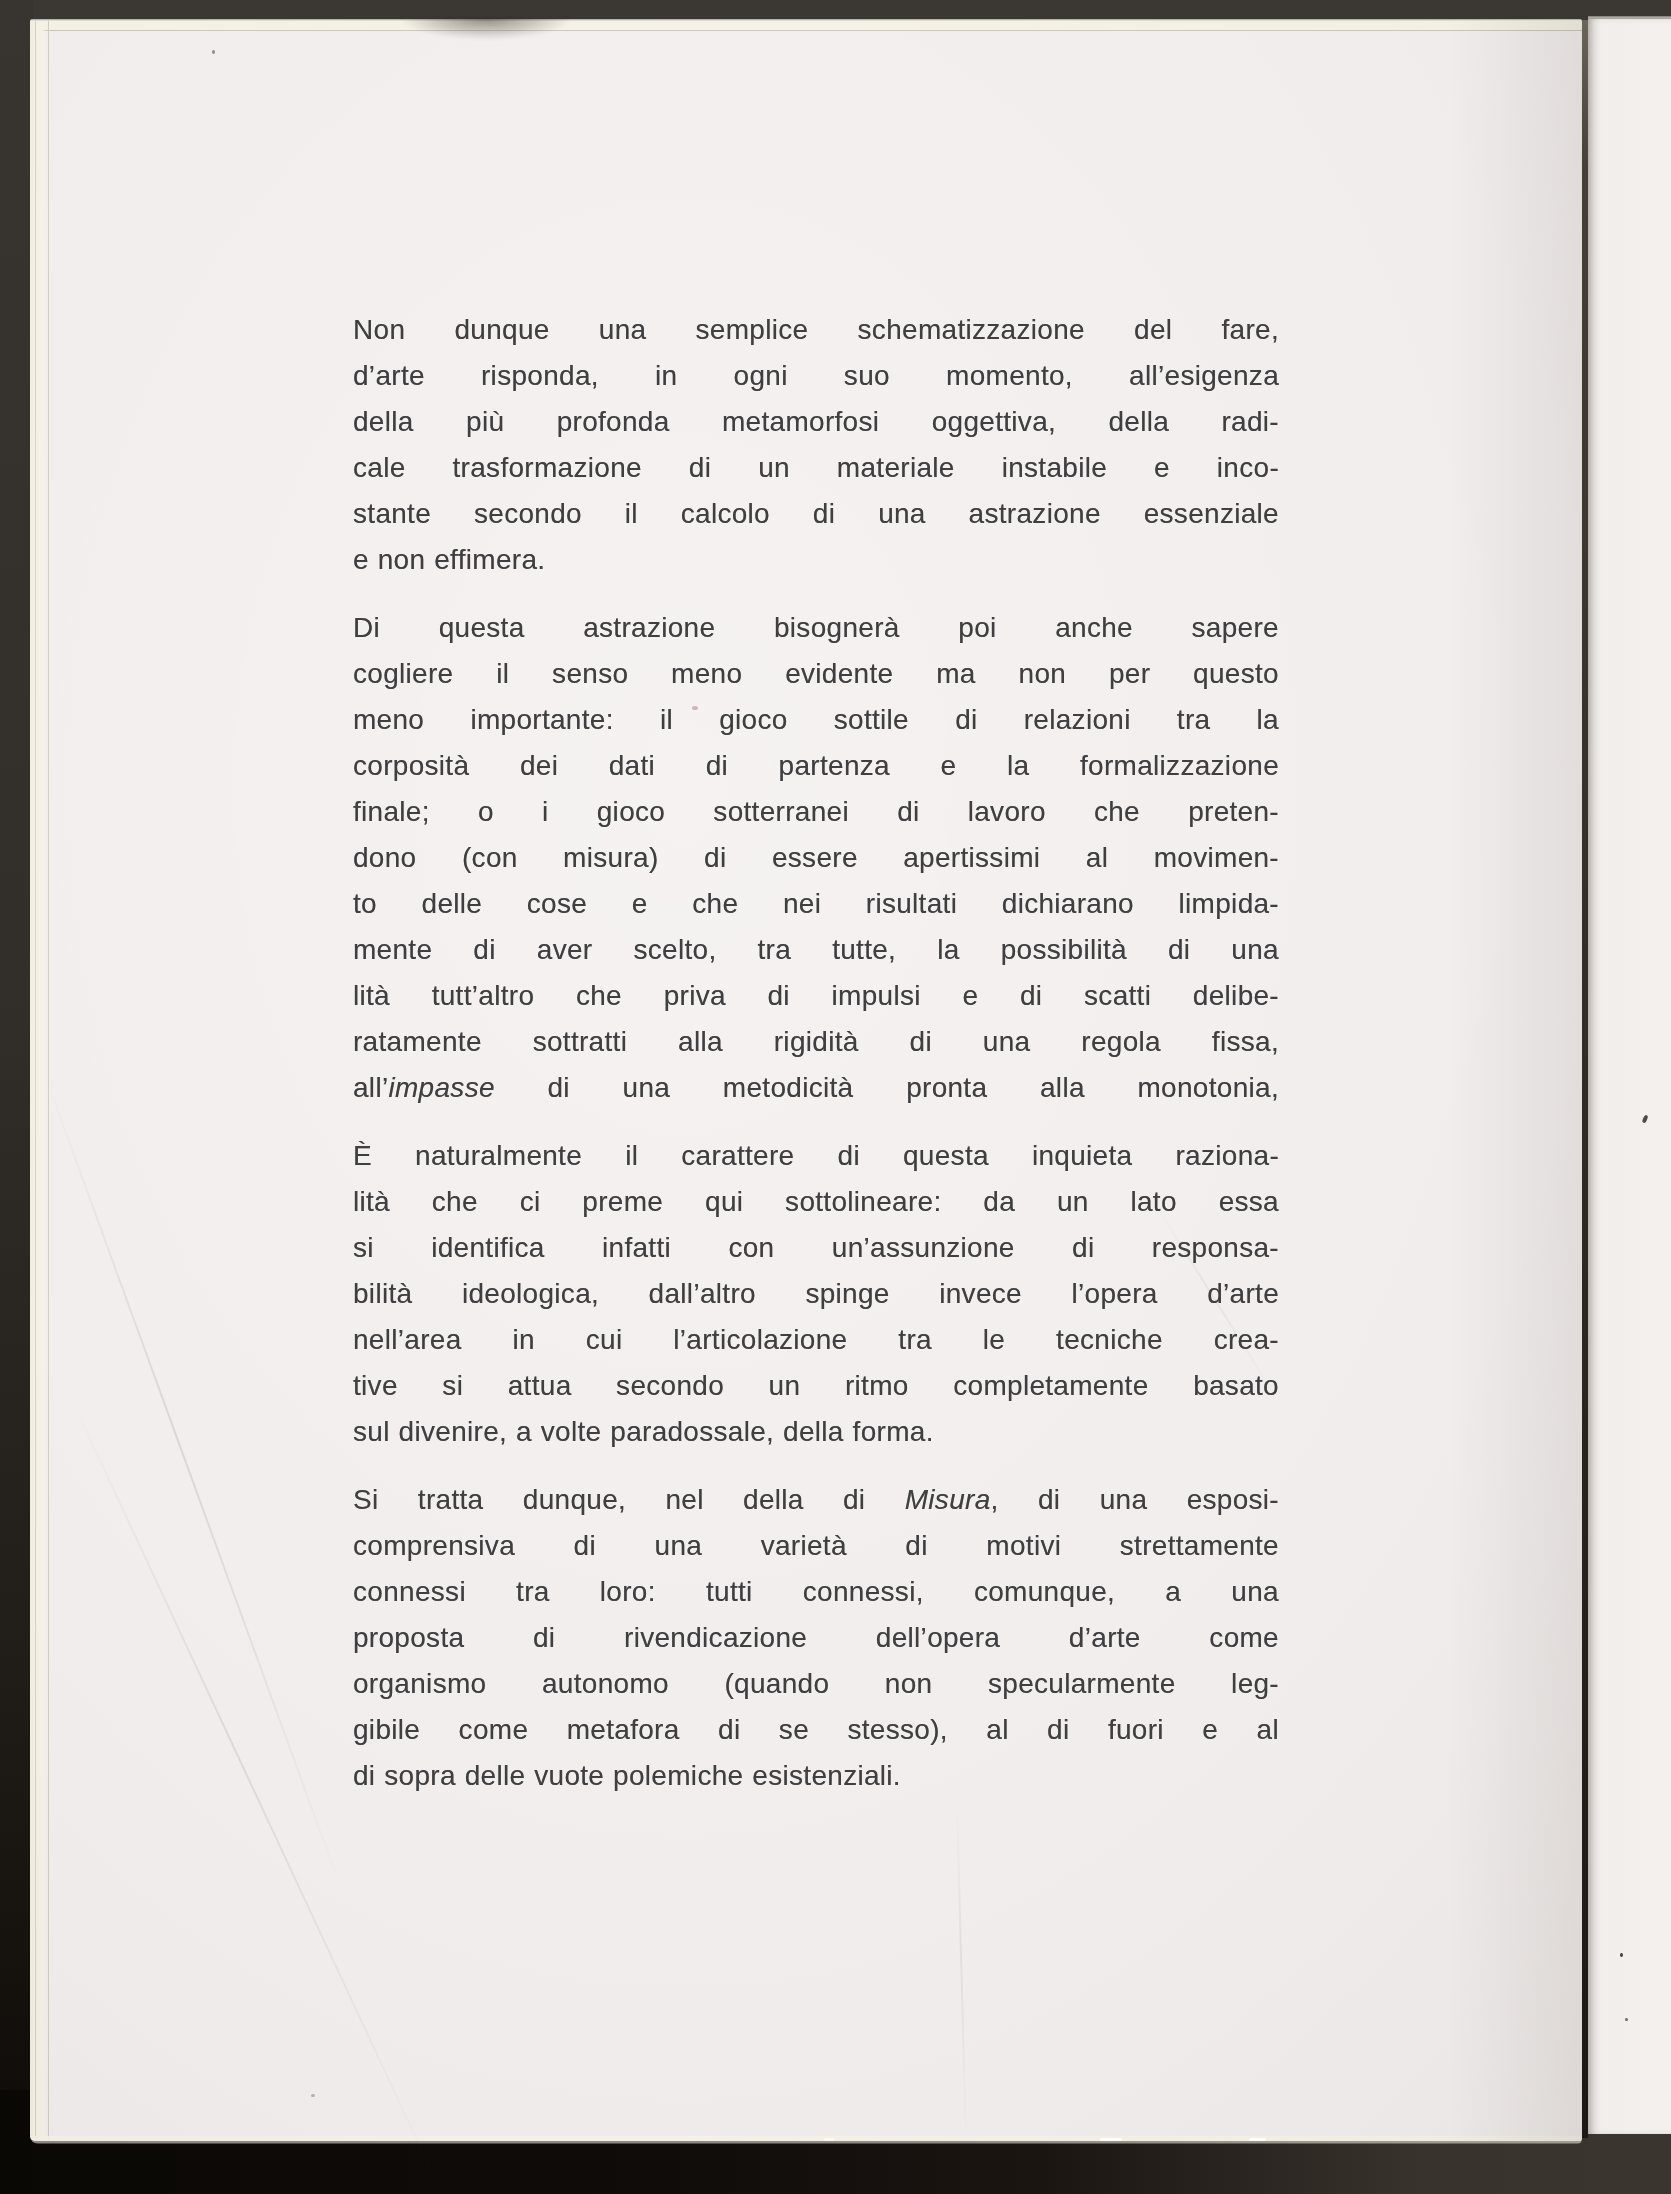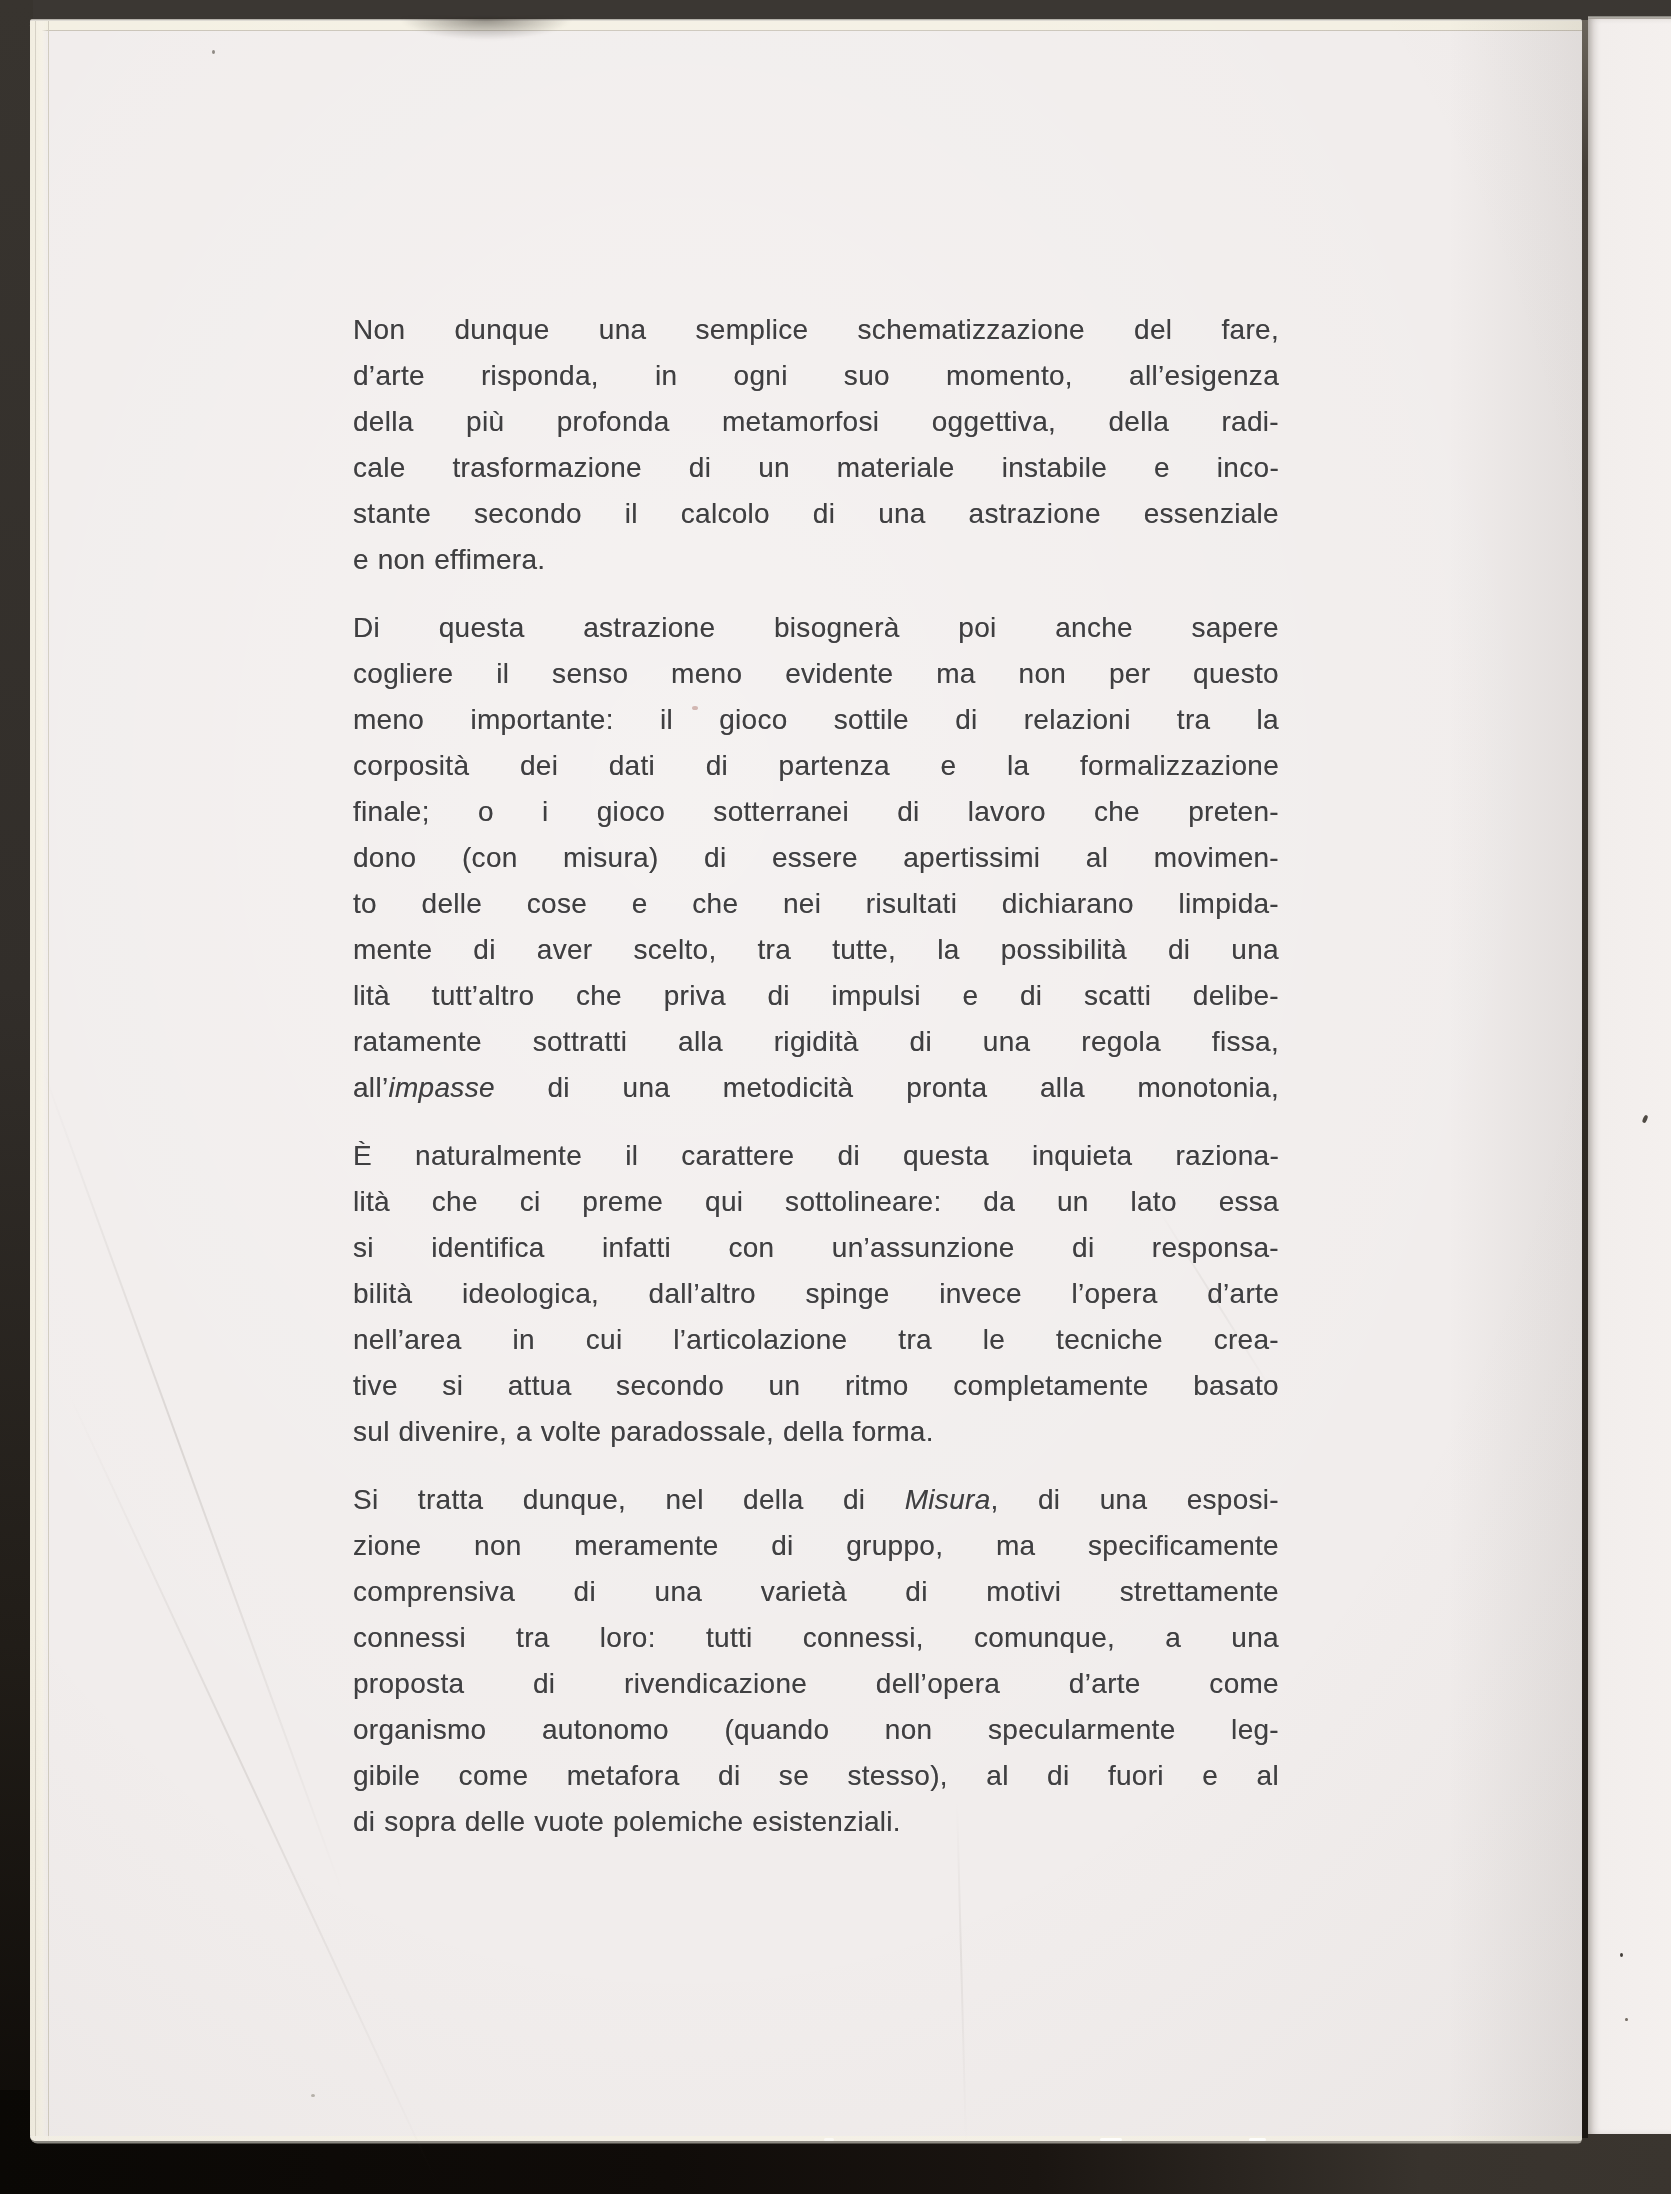--- a/index.html
+++ b/index.html
@@ -166,21 +166,20 @@
           <div class="line"><span>È naturalmente il carattere di questa inquieta raziona-</span></div>
           <div class="line"><span>lità che ci preme qui sottolineare: da un lato essa</span></div>
           <div class="line"><span>si identifica infatti con un’assunzione di responsa-</span></div>
           <div class="line"><span>bilità ideologica, dall’altro spinge invece l’opera d’arte</span></div>
           <div class="line"><span>nell’area in cui l’articolazione tra le tecniche crea-</span></div>
           <div class="line"><span>tive si attua secondo un ritmo completamente basato</span></div>
           <div class="line last"><span>sul divenire, a volte paradossale, della forma.</span></div>
         </div>
         <div class="para">
           <div class="line"><span>Si tratta dunque, nel della di </span><em>Misura</em><span>, di una esposi-</span></div>
-          <div class="line"><span>zione non meramente di gruppo, ma specificamente</span></div>
           <div class="line"><span>comprensiva di una varietà di motivi strettamente</span></div>
           <div class="line"><span>connessi tra loro: tutti connessi, comunque, a una</span></div>
           <div class="line"><span>proposta di rivendicazione dell’opera d’arte come</span></div>
           <div class="line"><span>organismo autonomo (quando non specularmente leg-</span></div>
           <div class="line"><span>gibile come metafora di se stesso), al di fuori e al</span></div>
           <div class="line last"><span>di sopra delle vuote polemiche esistenziali.</span></div>
         </div>
       </div>
   </div>
 

